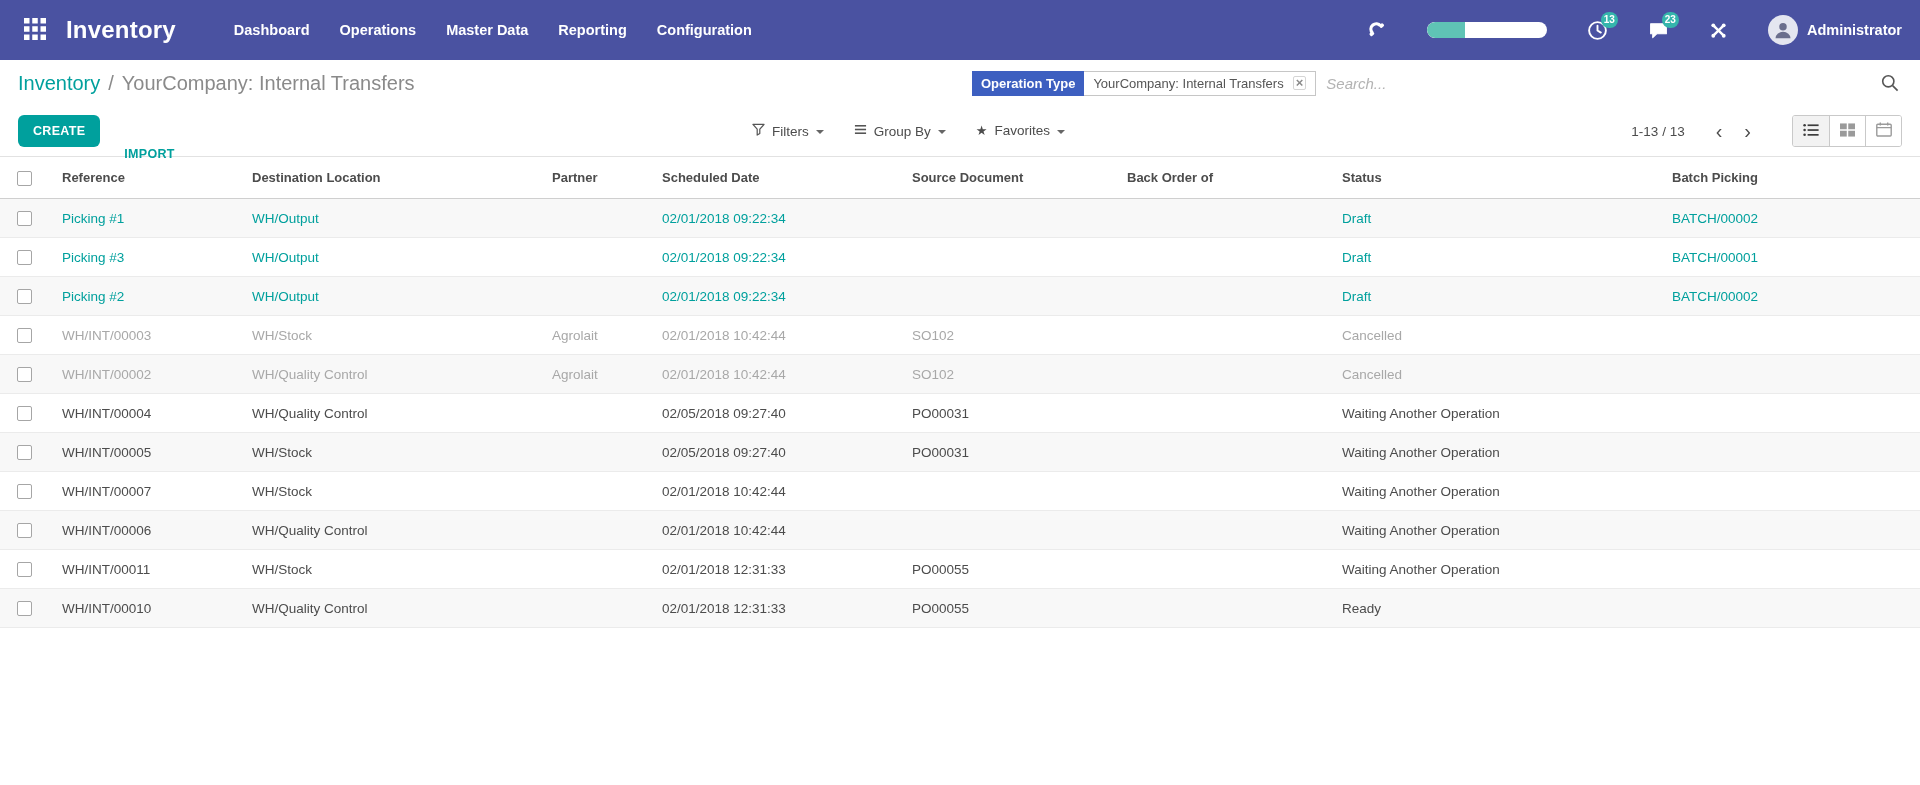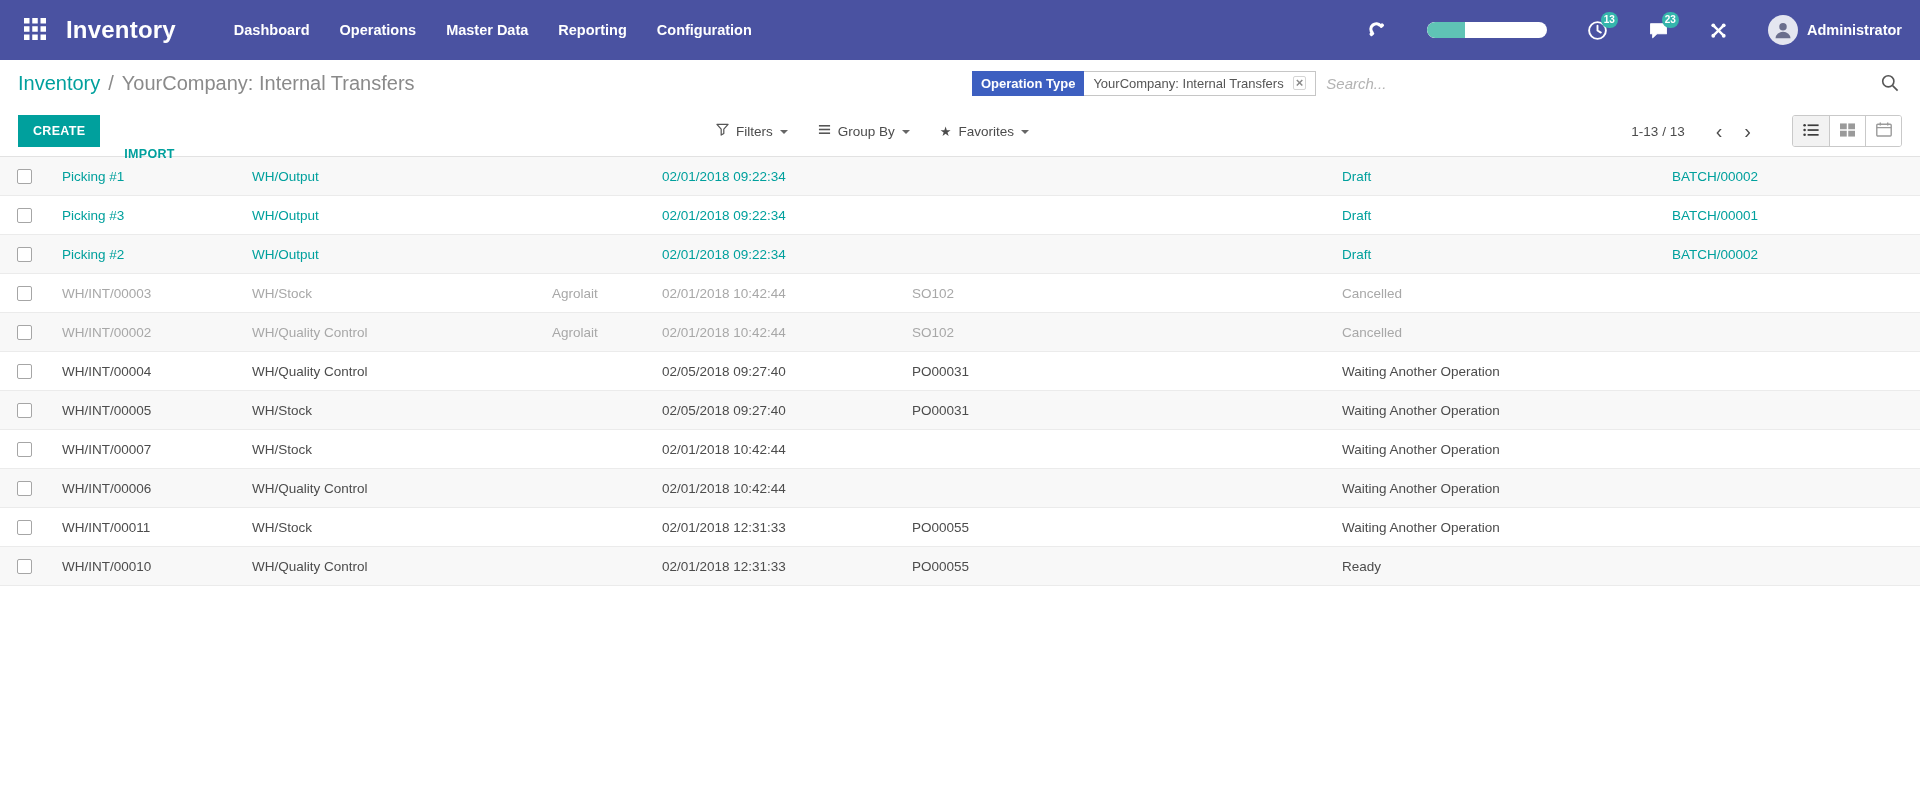--- a/index.html
+++ b/index.html
@@ -40,25 +40,25 @@
   .searchview{margin-left:auto;width:930px;display:flex;align-items:center;}
   .facet{display:flex;align-items:stretch;font-size:13px;flex-shrink:0;}
   .facet-label{background:var(--facet-blue);color:#fff;font-weight:600;padding:4px 9px;display:flex;align-items:center;}
   .facet-value{border:1px solid #c6c6c6;border-left:none;background:#fff;padding:4px 9px;display:flex;align-items:center;gap:9px;color:#555;}
   .facet-remove{color:#8a8a8a;font-size:13px;cursor:pointer;font-weight:bold;border:1px solid #d5d5d5;border-radius:2px;line-height:12px;padding:0 2px;}
   .search-input{flex:1;border:none;outline:none;font-size:15px;padding:4px 10px;color:#555;font-family:Liberation Sans, sans-serif;min-width:60px;}
   .search-input::placeholder{color:#b3b3b3;font-style:italic;}
   .magnifier{flex-shrink:0;display:flex;align-items:center;cursor:pointer;padding:2px;}
 
   .cp-actions{height:50px;display:flex;align-items:center;padding:0 18px;position:relative;}
-  .btn-create{background:var(--accent);color:#fff;border:none;border-radius:0;font-size:12.5px;font-weight:bold;
+  .btn-create{background:var(--accent);color:#fff;border:none;border-radius:6px;font-size:12.5px;font-weight:bold;
               padding:9px 15px;cursor:pointer;letter-spacing:.3px;font-family:"Liberation Sans",sans-serif;}
   .btn-import{background:none;border:none;color:var(--accent);font-size:12.5px;font-weight:bold;margin-left:18px;cursor:pointer;
               letter-spacing:.3px;font-family:"Liberation Sans",sans-serif;margin-top:45px;}
-  .search-options{position:absolute;left:716px;top:50%;transform:translateY(-50%);display:flex;align-items:center;gap:30px;}
+  .search-options{position:absolute;left:752px;top:50%;transform:translateY(-50%);display:flex;align-items:flex-start;gap:30px;}
   .opt{display:flex;align-items:center;gap:7px;font-size:13.5px;color:var(--text);cursor:pointer;white-space:nowrap;}
   .caret{width:0;height:0;border-left:4px solid transparent;border-right:4px solid transparent;border-top:4px solid #666;display:inline-block;margin-top:2px;}
   .star-glyph{font-size:13px;color:#4c4c4c;}
   .cp-right{margin-left:auto;display:flex;align-items:center;gap:20px;}
   .pager-value{font-size:13.5px;color:var(--text);}
   .pager-nav{display:flex;align-items:center;}
   .pager-btn{background:none;border:none;font-size:20px;color:#4c4c4c;cursor:pointer;padding:0 11px;line-height:1;font-family:"Liberation Sans",sans-serif;}
   .view-switcher{display:flex;border:1px solid #c9c9c9;border-radius:3px;overflow:hidden;margin-left:10px;}
   .vs-btn{width:36px;height:30px;display:flex;align-items:center;justify-content:center;background:#fff;border:none;cursor:pointer;border-left:1px solid #c9c9c9;}
   .vs-btn:first-child{border-left:none;}
@@ -258,20 +258,33 @@
               <path d="M4.3 0.4 v3"></path>
               <path d="M11.7 0.4 v3"></path>
           </svg>
         </span>
       </button>
     </div>
   </div>
 </div>
 
 <div class="o-list">
+  <div class="grid thead">
+    <div class="cell cb">
+      <input type="checkbox" style="">
+    </div>
+    <div class="cell hcell">Reference</div>
+    <div class="cell hcell">Destination Location</div>
+    <div class="cell hcell">Partner</div>
+    <div class="cell hcell">Scheduled Date</div>
+    <div class="cell hcell">Source Document</div>
+    <div class="cell hcell">Back Order of</div>
+    <div class="cell hcell">Status</div>
+    <div class="cell hcell">Batch Picking</div>
+  </div>
   <div class="tbody">
       <div class="grid row tone-accent">
     <div class="cell cb">
       <input type="checkbox" style="">
     </div>
     <div class="cell">Picking #1</div>
     <div class="cell">WH/Output</div>
     <div class="cell"></div>
     <div class="cell">02/01/2018 09:22:34</div>
     <div class="cell"></div>

